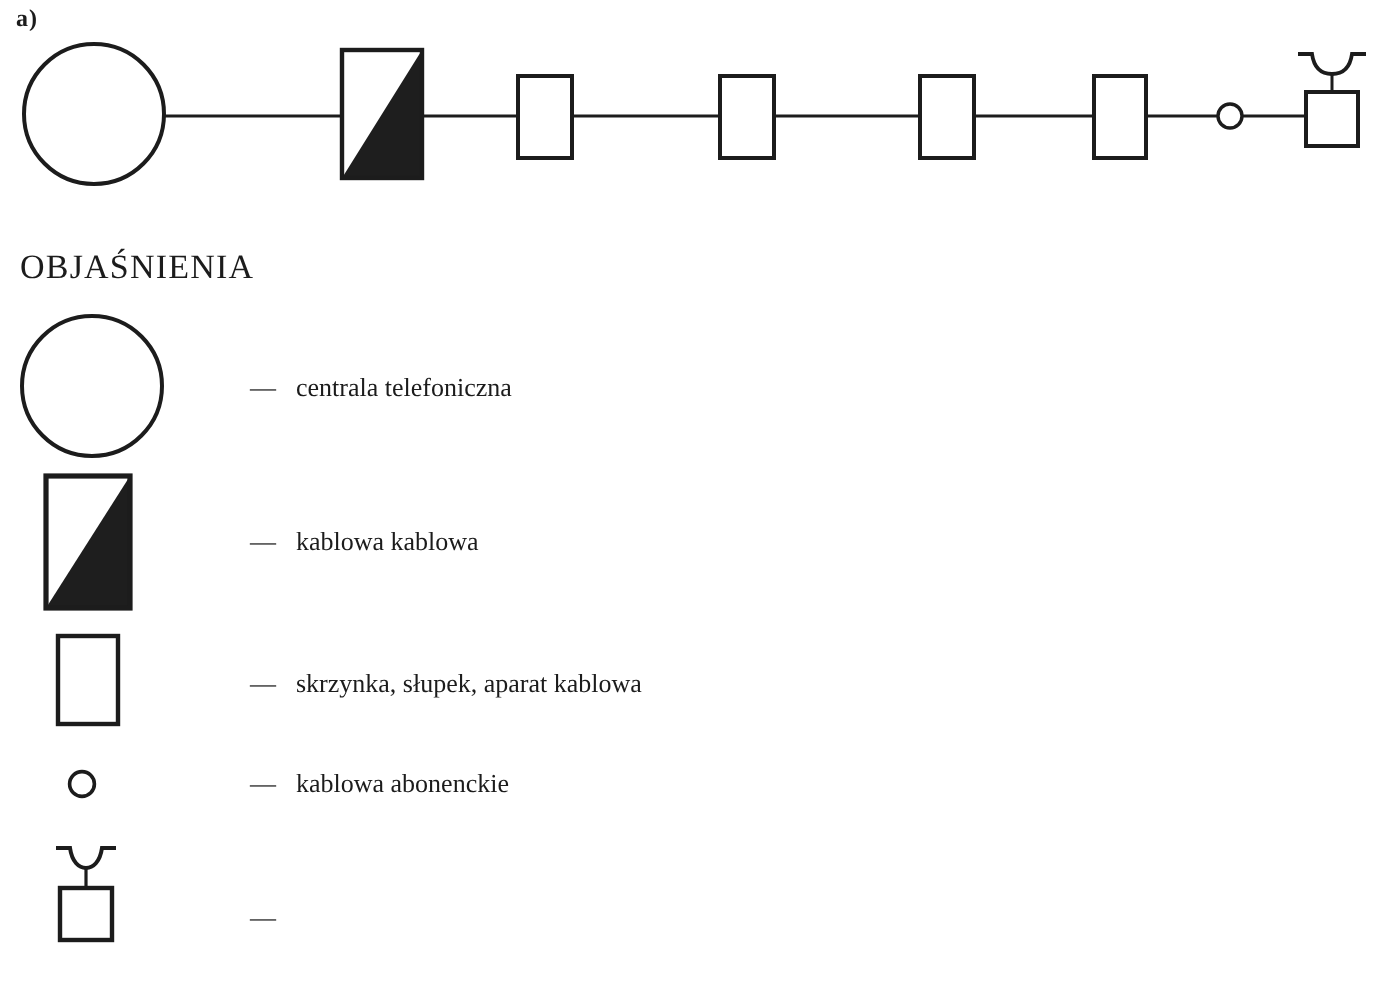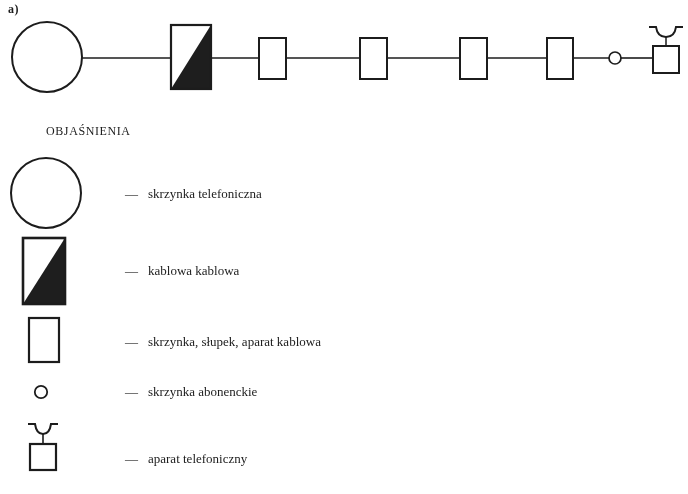--- a/index.html
+++ b/index.html
@@ -17,23 +17,22 @@
   }
   .abs { position: absolute; }
   .figure-label {
     left: 8px; top: 2px;
     font-size: 12px;
     font-weight: 700;
     letter-spacing: 0.5px;
   }
   .legend-title {
     left: 10px; top: 124px;
-    font-size: 12px;
+    font-size: 17px;
     letter-spacing: 0.6px;
-    margin-left: 36px;
   }
   .legend-text {
     left: 125px;
     font-size: 13px;
     white-space: nowrap;
     display: flex;
     align-items: baseline;
   }
   .legend-text .dash { display: inline-block; }
   .legend-text .lbl  { margin-left: 10px; }
@@ -80,21 +79,21 @@
     </g>
   </svg>
 
   <div class="abs legend-title">OBJAŚNIENIA</div>
 
   <svg class="abs" style="left:9px; top:156px;" width="74" height="74" viewBox="0 0 74 74">
     <circle cx="37" cy="37" r="35" fill="#ffffff" stroke="#1c1c1c" stroke-width="2"></circle>
   </svg>
   <div class="abs legend-text" style="top:186px;">
     <span class="dash">—</span>
-    <span class="lbl">skrzynka telefoniczna</span>
+    <span class="lbl">centrala telefoniczna</span>
   </div>
 
   <svg class="abs" style="left:21px; top:236px;" width="46" height="70" viewBox="0 0 46 70">
     <rect x="2" y="2" width="42" height="66" fill="#ffffff" stroke="none"></rect>
     <polygon points="2,68 44,2 44,68" fill="#1e1e1e"></polygon>
     <rect x="2" y="2" width="42" height="66" fill="none" stroke="#1c1c1c" stroke-width="2.6"></rect>
   </svg>
   <div class="abs legend-text" style="top:263px;">
     <span class="dash">—</span>
     <span class="lbl">kablowa kablowa</span>
@@ -106,26 +105,25 @@
   <div class="abs legend-text" style="top:334px;">
     <span class="dash">—</span>
     <span class="lbl">skrzynka, słupek, aparat kablowa</span>
   </div>
 
   <svg class="abs" style="left:33px; top:384px;" width="16" height="16" viewBox="0 0 16 16">
     <circle cx="8" cy="8" r="6.2" fill="#ffffff" stroke="#1c1c1c" stroke-width="1.8"></circle>
   </svg>
   <div class="abs legend-text" style="top:384px;">
     <span class="dash">—</span>
-    <span class="lbl">skrzynka abonenckie</span>
+    <span class="lbl">kablowa abonenckie</span>
   </div>
 
   <svg class="abs" style="left:26px; top:419px;" width="34" height="53" viewBox="0 0 34 53" fill="none" stroke="#1c1c1c">
     <path d="M 2 5 h 7 c 1 7 4.5 10 8 10 c 3.5 0 7 -3 8 -10 h 7" stroke-width="2"></path>
     <line x1="17" y1="15" x2="17" y2="25" stroke-width="1.6"></line>
     <rect x="4" y="25" width="26" height="26" fill="#ffffff" stroke-width="2.2"></rect>
   </svg>
   <div class="abs legend-text" style="top:451px;">
     <span class="dash">—</span>
-    <span class="lbl">aparat telefoniczny</span>
   </div>
 
 </div>
 
 </body></html>

